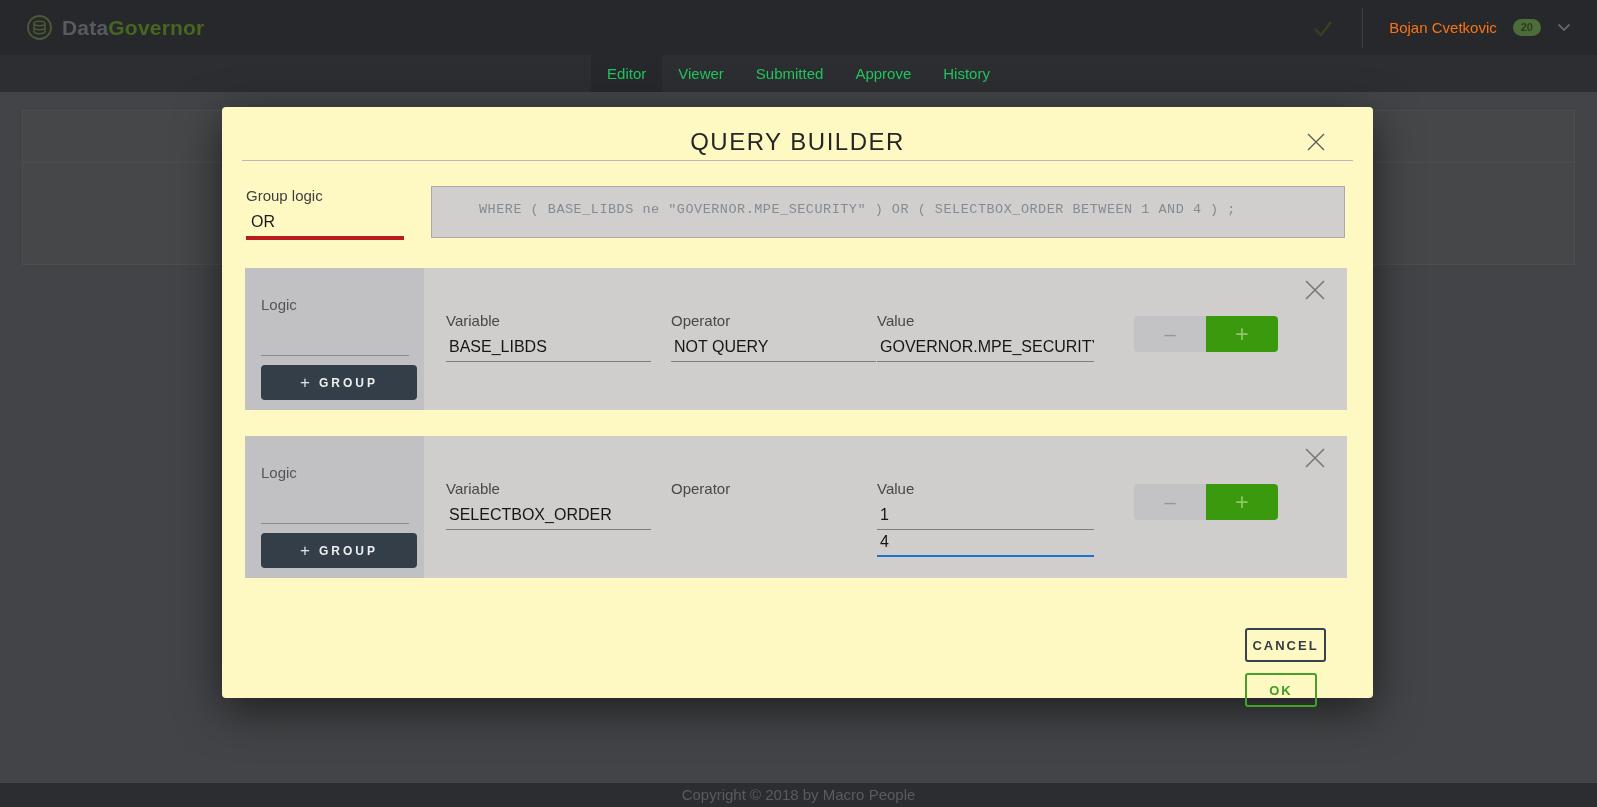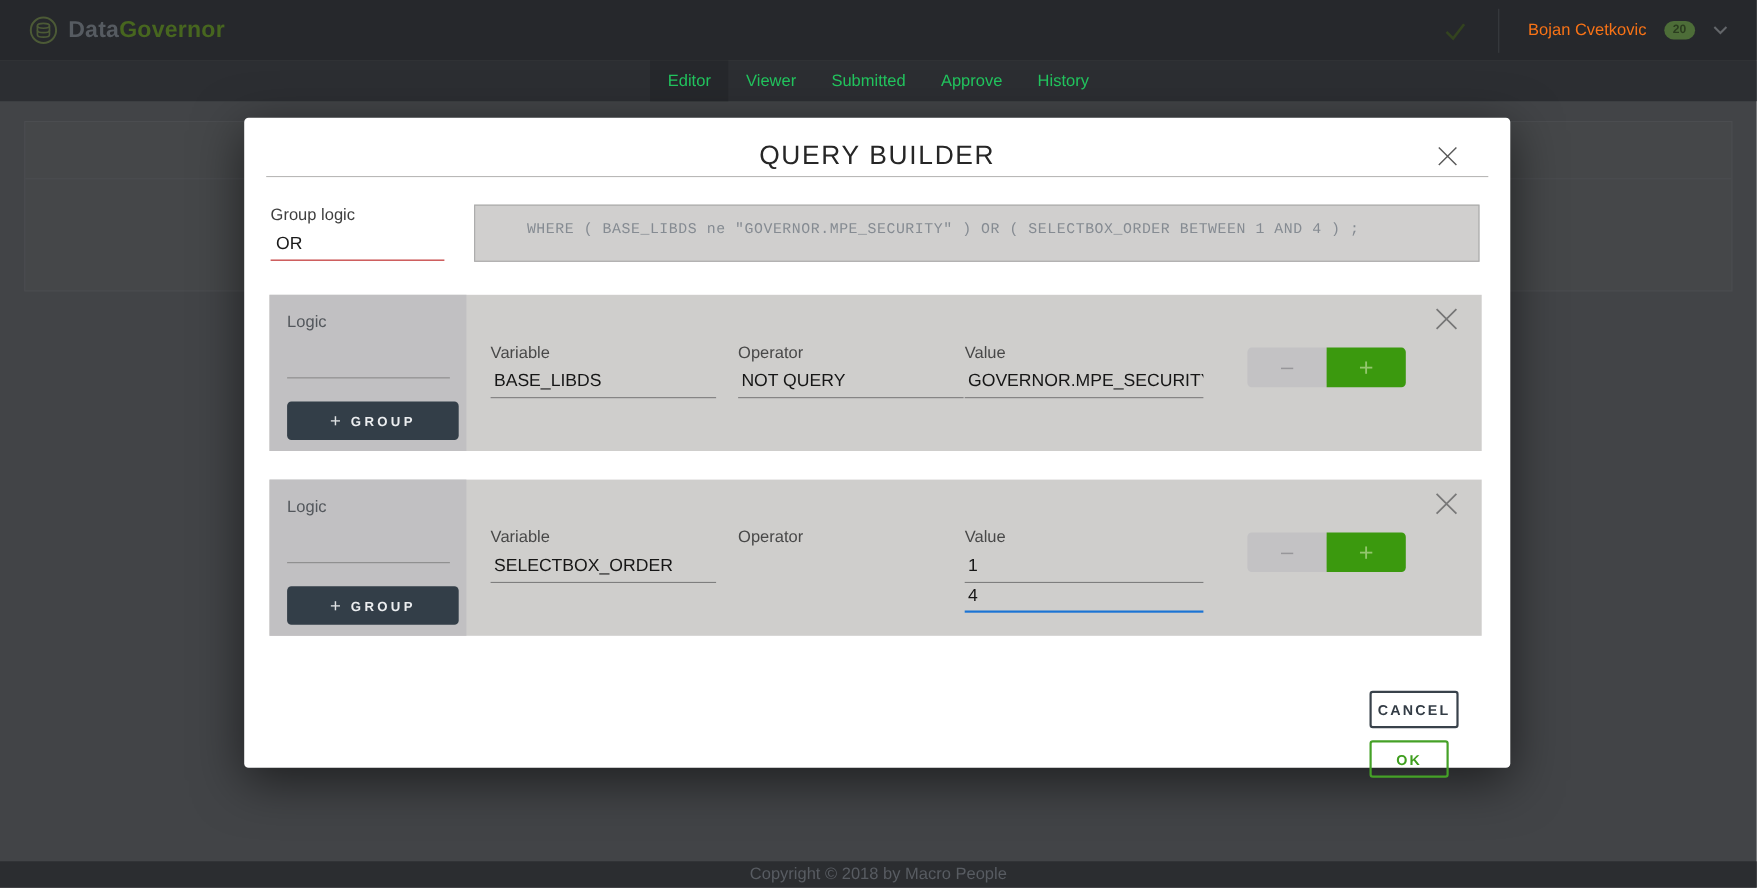--- a/index.html
+++ b/index.html
@@ -46,56 +46,56 @@
 
   .page-footer {
     position:absolute; left:0; right:0; bottom:0; height:24px;
     background:#2b2d30; text-align:center; z-index:1;
   }
   .page-footer span { font-size:15px; color:#585c62; line-height:24px; }
 
   
   .modal {
     position:absolute; left:222px; top:107px; width:1151px; height:591px;
-    background:#ffffff; border-radius:4px; z-index:5;
+    background:#fef9c3; border-radius:4px; z-index:5;
     box-shadow:0 12px 45px rgba(0,0,0,.55);
   }
   .modal-title {
     position:absolute; top:21px; left:0; width:100%; text-align:center;
     font-size:24px; font-weight:400; letter-spacing:1.5px; color:#262626;
   }
   .modal-close { position:absolute; top:24px; right:46px; width:22px; height:22px; cursor:pointer; }
   .modal-divider {
     position:absolute; top:53px; left:20px; right:20px; height:1px; background:#b9b8b7;
   }
 
   .group-logic { position:absolute; left:24px; top:80px; width:158px; }
   .gl-label { font-size:15px; color:#3f3f3f; }
   .gl-value {
     margin-top:7px; font-size:16px; color:#1a1a1a;
-    padding:2px 0 5px 5px; border-bottom:1px solid #b91c1c;
+    padding:2px 0 5px 5px; border-bottom:4px solid #b91c1c;
   }
 
   .query-box {
     position:absolute; left:209px; top:79px; width:914px; height:52px;
     border:1px solid #a9a9a9; background:#d0cfce;
     font-family:"Liberation Mono", monospace; font-size:13.5px; letter-spacing:.5px;
     color:#858b92; padding:15px 10px 0 47px;
     white-space:nowrap; overflow:hidden;
   }
 
   .group-row {
     position:absolute; left:23px; width:1102px; height:142px; background:#cfcecc;
   }
   .group-row.r1 { top:161px; }
   .group-row.r2 { top:329px; }
 
   .logic-col {
     position:absolute; left:0; top:0; width:179px; height:142px;
-    background:#c1c0c2; padding:16px 0 0 16px;
+    background:#c1c0c2; padding:28px 0 0 16px;
   }
   .logic-label { font-size:15px; color:#53575c; }
   .logic-input {
     margin-top:27px; width:148px; height:16px;
     border-bottom:1px solid #8b8b8b;
   }
   .group-btn {
     position:absolute; left:16px; top:97px; width:156px; height:35px;
     background:#333e48; border-radius:4px; border:none; cursor:pointer;
     display:flex; align-items:center; justify-content:center; gap:9px;

